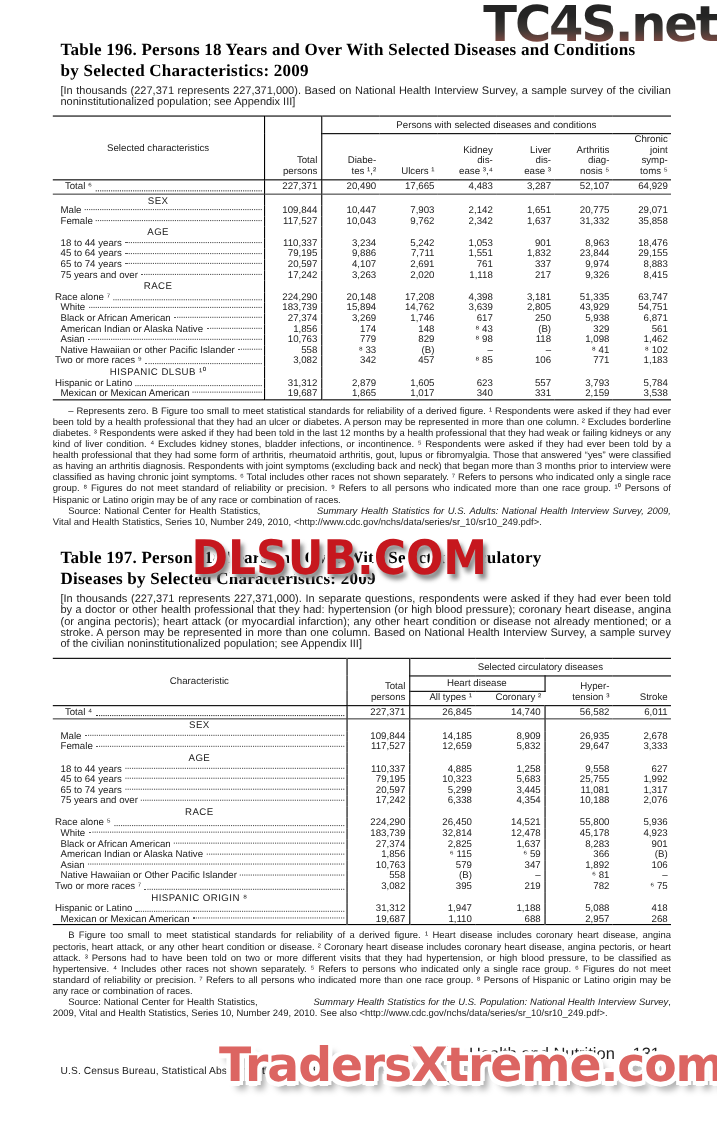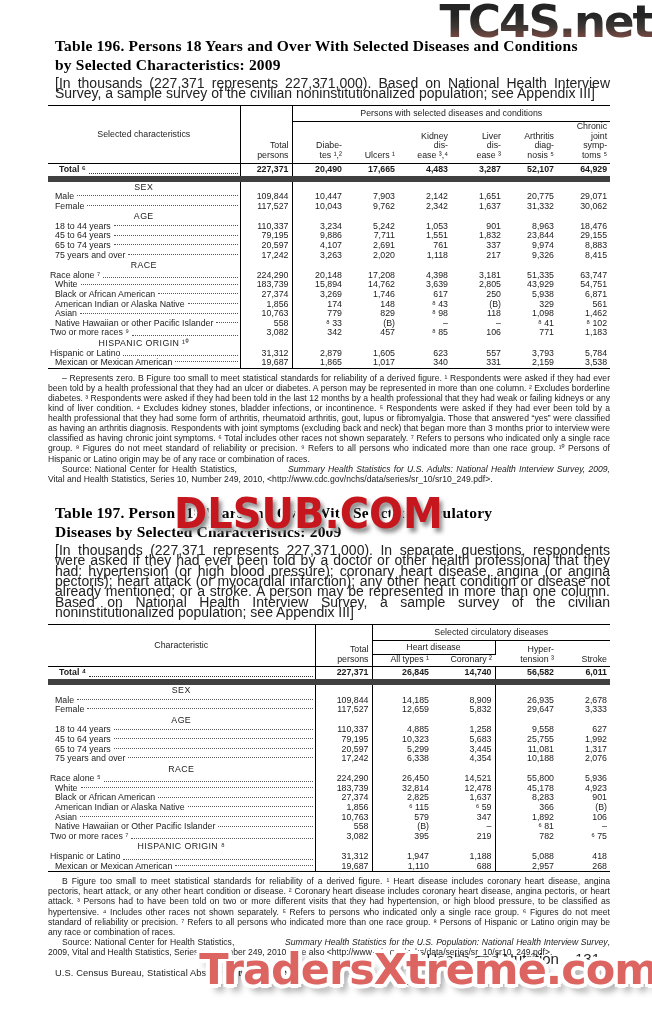--- a/index.html
+++ b/index.html
@@ -11,21 +11,21 @@
   }
   .content{position:absolute;left:48px;top:36px;width:562px;}
 
   
   .tbl-title{
     margin:0 0 4px 7px;
     font-family:"Liberation Serif",serif;font-weight:bold;
     font-size:15.5px;line-height:19px;color:#000;letter-spacing:.2px;
   }
   .note{
-    margin:0 0 6px 7px;font-size:14px;line-height:10.4px;color:#222;
+    margin:0 0 6px 7px;font-size:10px;line-height:10.4px;color:#222;
     text-align:justify;
   }
 
   
   table.dtable{border-collapse:collapse;table-layout:fixed;width:562px;
     border-top:1.6px solid #000;border-bottom:1.6px solid #000;}
   table.dtable th,table.dtable td{font-size:8.8px;color:#1b1b1b;}
   thead th{
     font-weight:normal;vertical-align:bottom;text-align:right;
     white-space:pre-line;line-height:9.8px;padding:0 3px 2px 0;
@@ -39,21 +39,21 @@
   tbody td{padding:0;height:9.6px;line-height:9.6px;vertical-align:bottom;}
   td.char{border-right:1px solid #000;overflow:hidden;}
   .cw{display:flex;align-items:flex-end;}
   .lbl{white-space:nowrap;}
   .leader{flex:1;margin:0 2px 2px 3px;border-bottom:1.5px dotted #555;min-width:6px;}
   td.v{text-align:right;padding-right:3px;white-space:nowrap;}
   td.cut{border-right:1px solid #000;}
   tr.l0 .cw{padding-left:2px;}
   tr.l1 .cw{padding-left:7px;align-items:center;}
   tr.total .cw{padding-left:11px;}
-  tr.total td{font-weight:bold;border-bottom:6px solid #404040;height:11.5px;line-height:11.5px;}
+  tr.total td{font-weight:normal;border-bottom:1px solid #404040;height:11.5px;line-height:11.5px;}
   tr.total .leader{border-bottom:1.8px dotted #333;margin-bottom:2px;}
   tr.section td{height:10.6px;line-height:10.6px;}
   td.sec .cw{justify-content:center;padding-left:0;}
   td.sec .lbl{letter-spacing:.4px;}
 
   
   .fnblock{margin-top:4px;}
   .fn{margin:0;font-size:8.6px;line-height:10.1px;text-align:justify;text-indent:14px;color:#222;}
   .fn i{font-style:italic;margin-left:48px;}
 
@@ -195,21 +195,21 @@
               <span class="lbl">Female</span>
               <span class="leader"></span>
             </div>
           </td>
           <td class="v cut">117,527</td>
           <td class="v">10,043</td>
           <td class="v">9,762</td>
           <td class="v">2,342</td>
           <td class="v">1,637</td>
           <td class="v">31,332</td>
-          <td class="v">30,062</td>
+          <td class="v">35,858</td>
         </tr>
         <tr class="section">
           <td class="char sec">
             <div class="cw">
               <span class="lbl">AGE</span>
             </div>
           </td>
           <td class="v cut"></td>
           <td class="v"></td>
           <td class="v"></td>
@@ -393,21 +393,21 @@
           <td class="v">342</td>
           <td class="v">457</td>
           <td class="v">⁸ 85</td>
           <td class="v">106</td>
           <td class="v">771</td>
           <td class="v">1,183</td>
         </tr>
         <tr class="section">
           <td class="char sec">
             <div class="cw">
-              <span class="lbl">HISPANIC ORIGIN ¹⁰</span>
+              <span class="lbl">HISPANIC DLSUB ¹⁰</span>
             </div>
           </td>
           <td class="v cut"></td>
           <td class="v"></td>
           <td class="v"></td>
           <td class="v"></td>
           <td class="v"></td>
           <td class="v"></td>
           <td class="v"></td>
         </tr>

